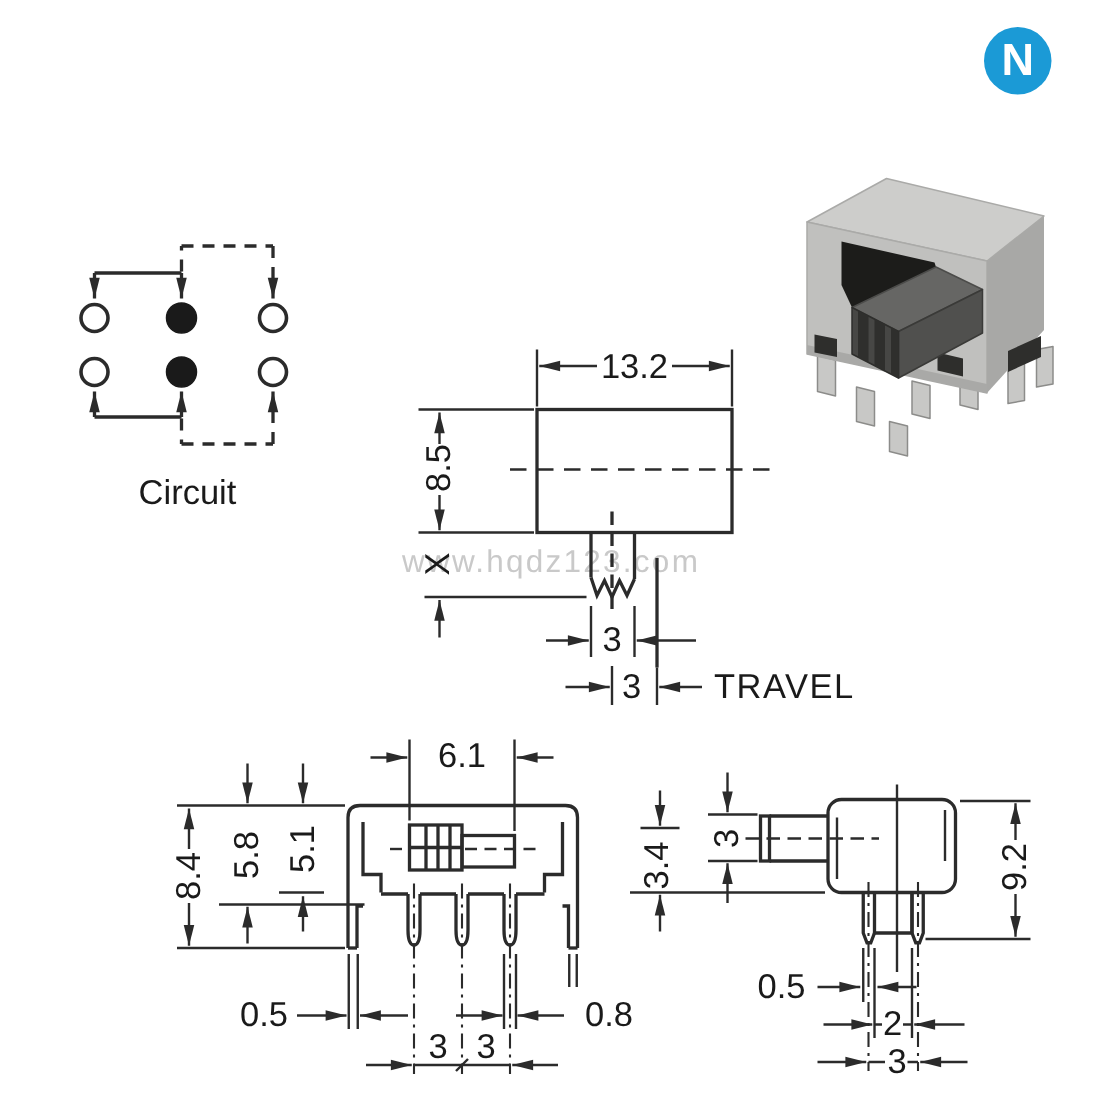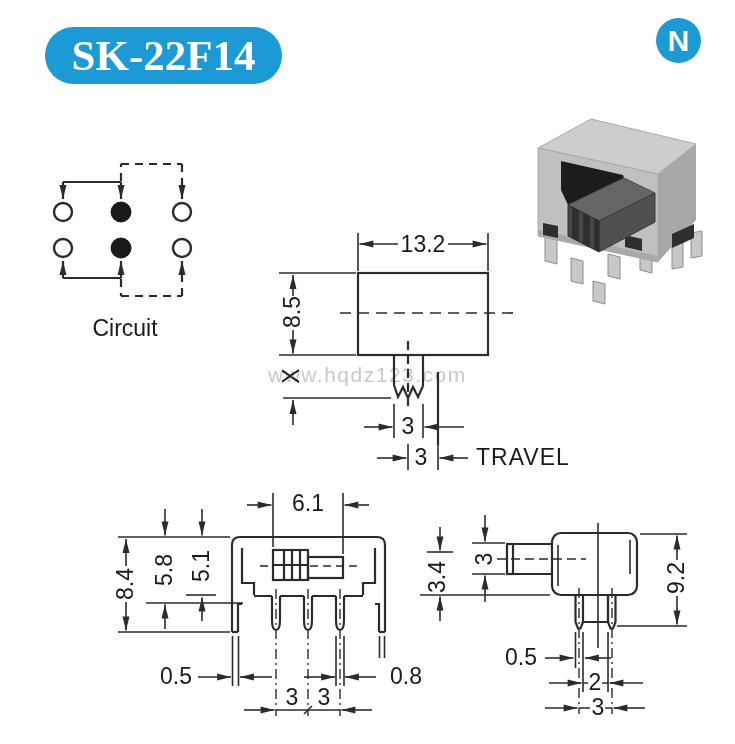--- a/index.html
+++ b/index.html
@@ -16,23 +16,20 @@
   svg text{font-family:"Liberation Sans",sans-serif;font-size:23px;fill:#1a1a1a;}
   .main{stroke:#2b2b2b;stroke-width:2.2;fill:none;}
   .dim{stroke:#2b2b2b;stroke-width:1.6;fill:none;}
   .dash{stroke:#2b2b2b;stroke-width:1.7;fill:none;stroke-dasharray:11 7;}
   .dashdot{stroke:#2b2b2b;stroke-width:1.4;fill:none;stroke-dasharray:10 4 2 4;}
 </style>
 </head>
 <body>
 
 <div id="canvas">
-  <div class="badge" style="background:#1b9ad6">
-    <span>SK-22F14</span>
-  </div>
   <div class="logo" style="background:#1b9ad6">
     <span>N</span>
   </div>
   <div class="watermark">www.hqdz123.com</div>
 
   <svg width="735" height="744" viewBox="0 0 735 744">
     <defs>
       <marker id="ar" markerWidth="15" markerHeight="9" refX="14.2" refY="4.5" orient="auto" markerUnits="userSpaceOnUse">
         <path d="M0.3,1 L14.2,4.5 L0.3,8 Z" fill="#2b2b2b"></path>
       </marker>

